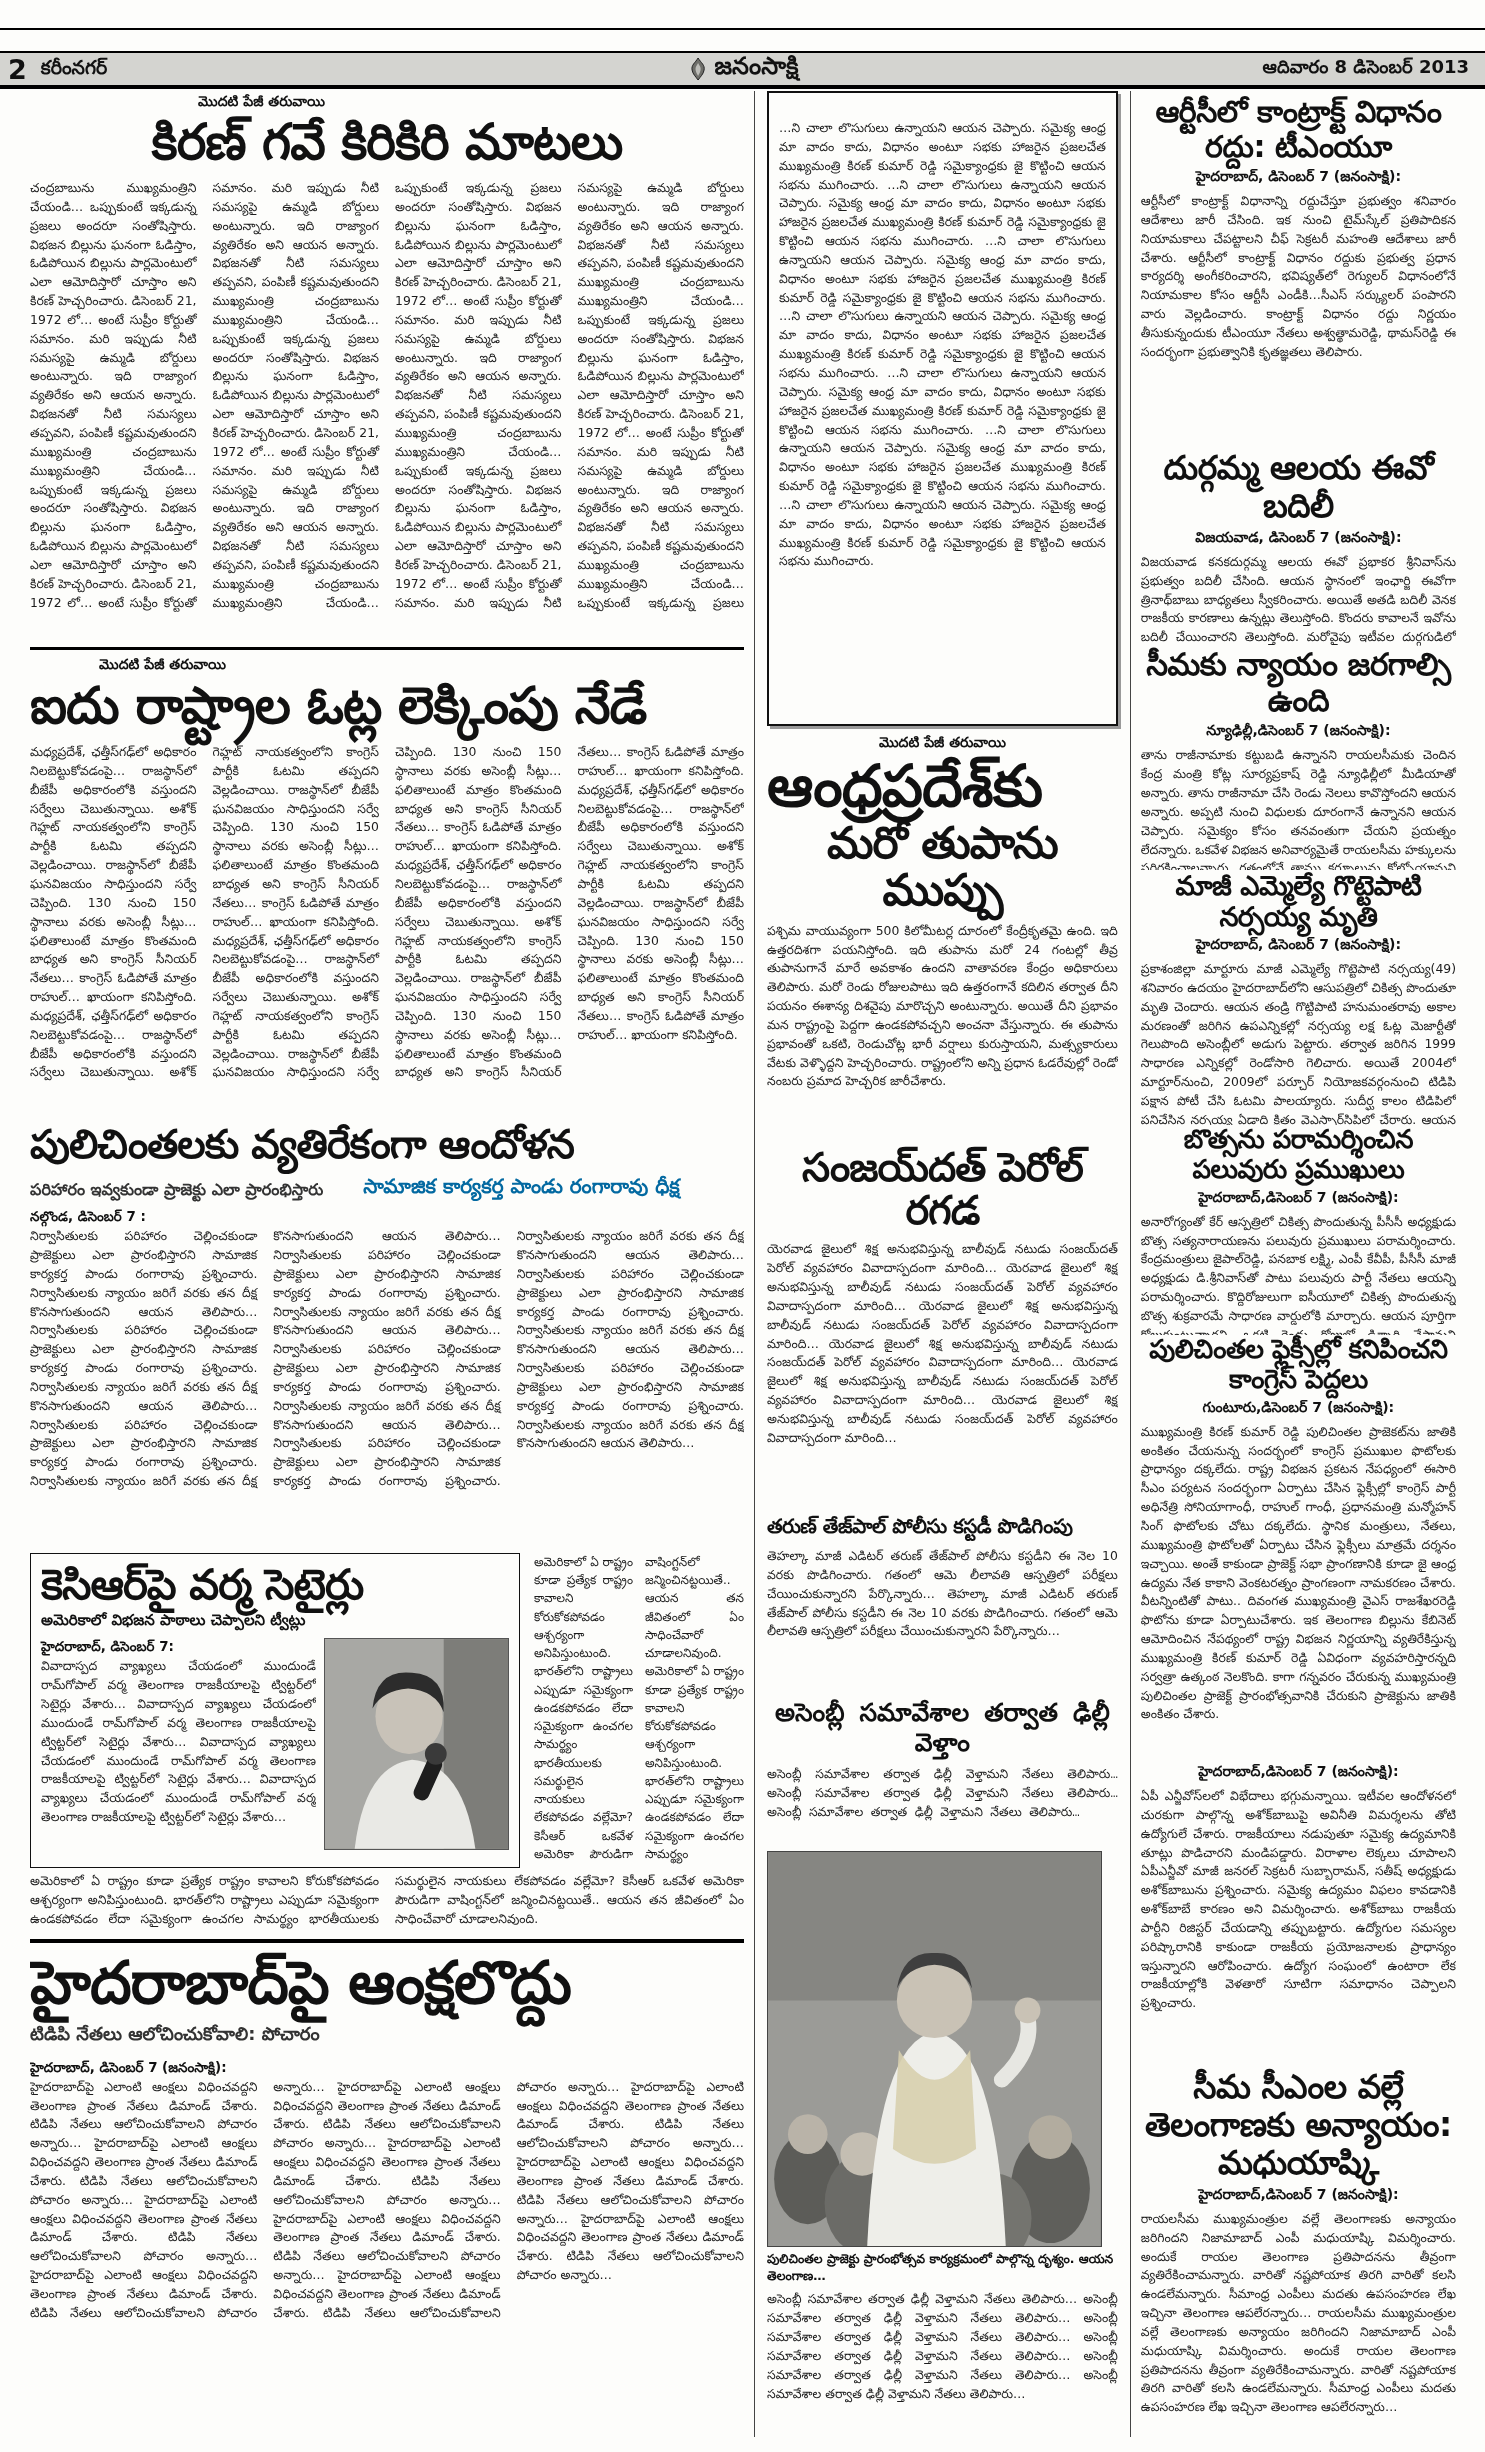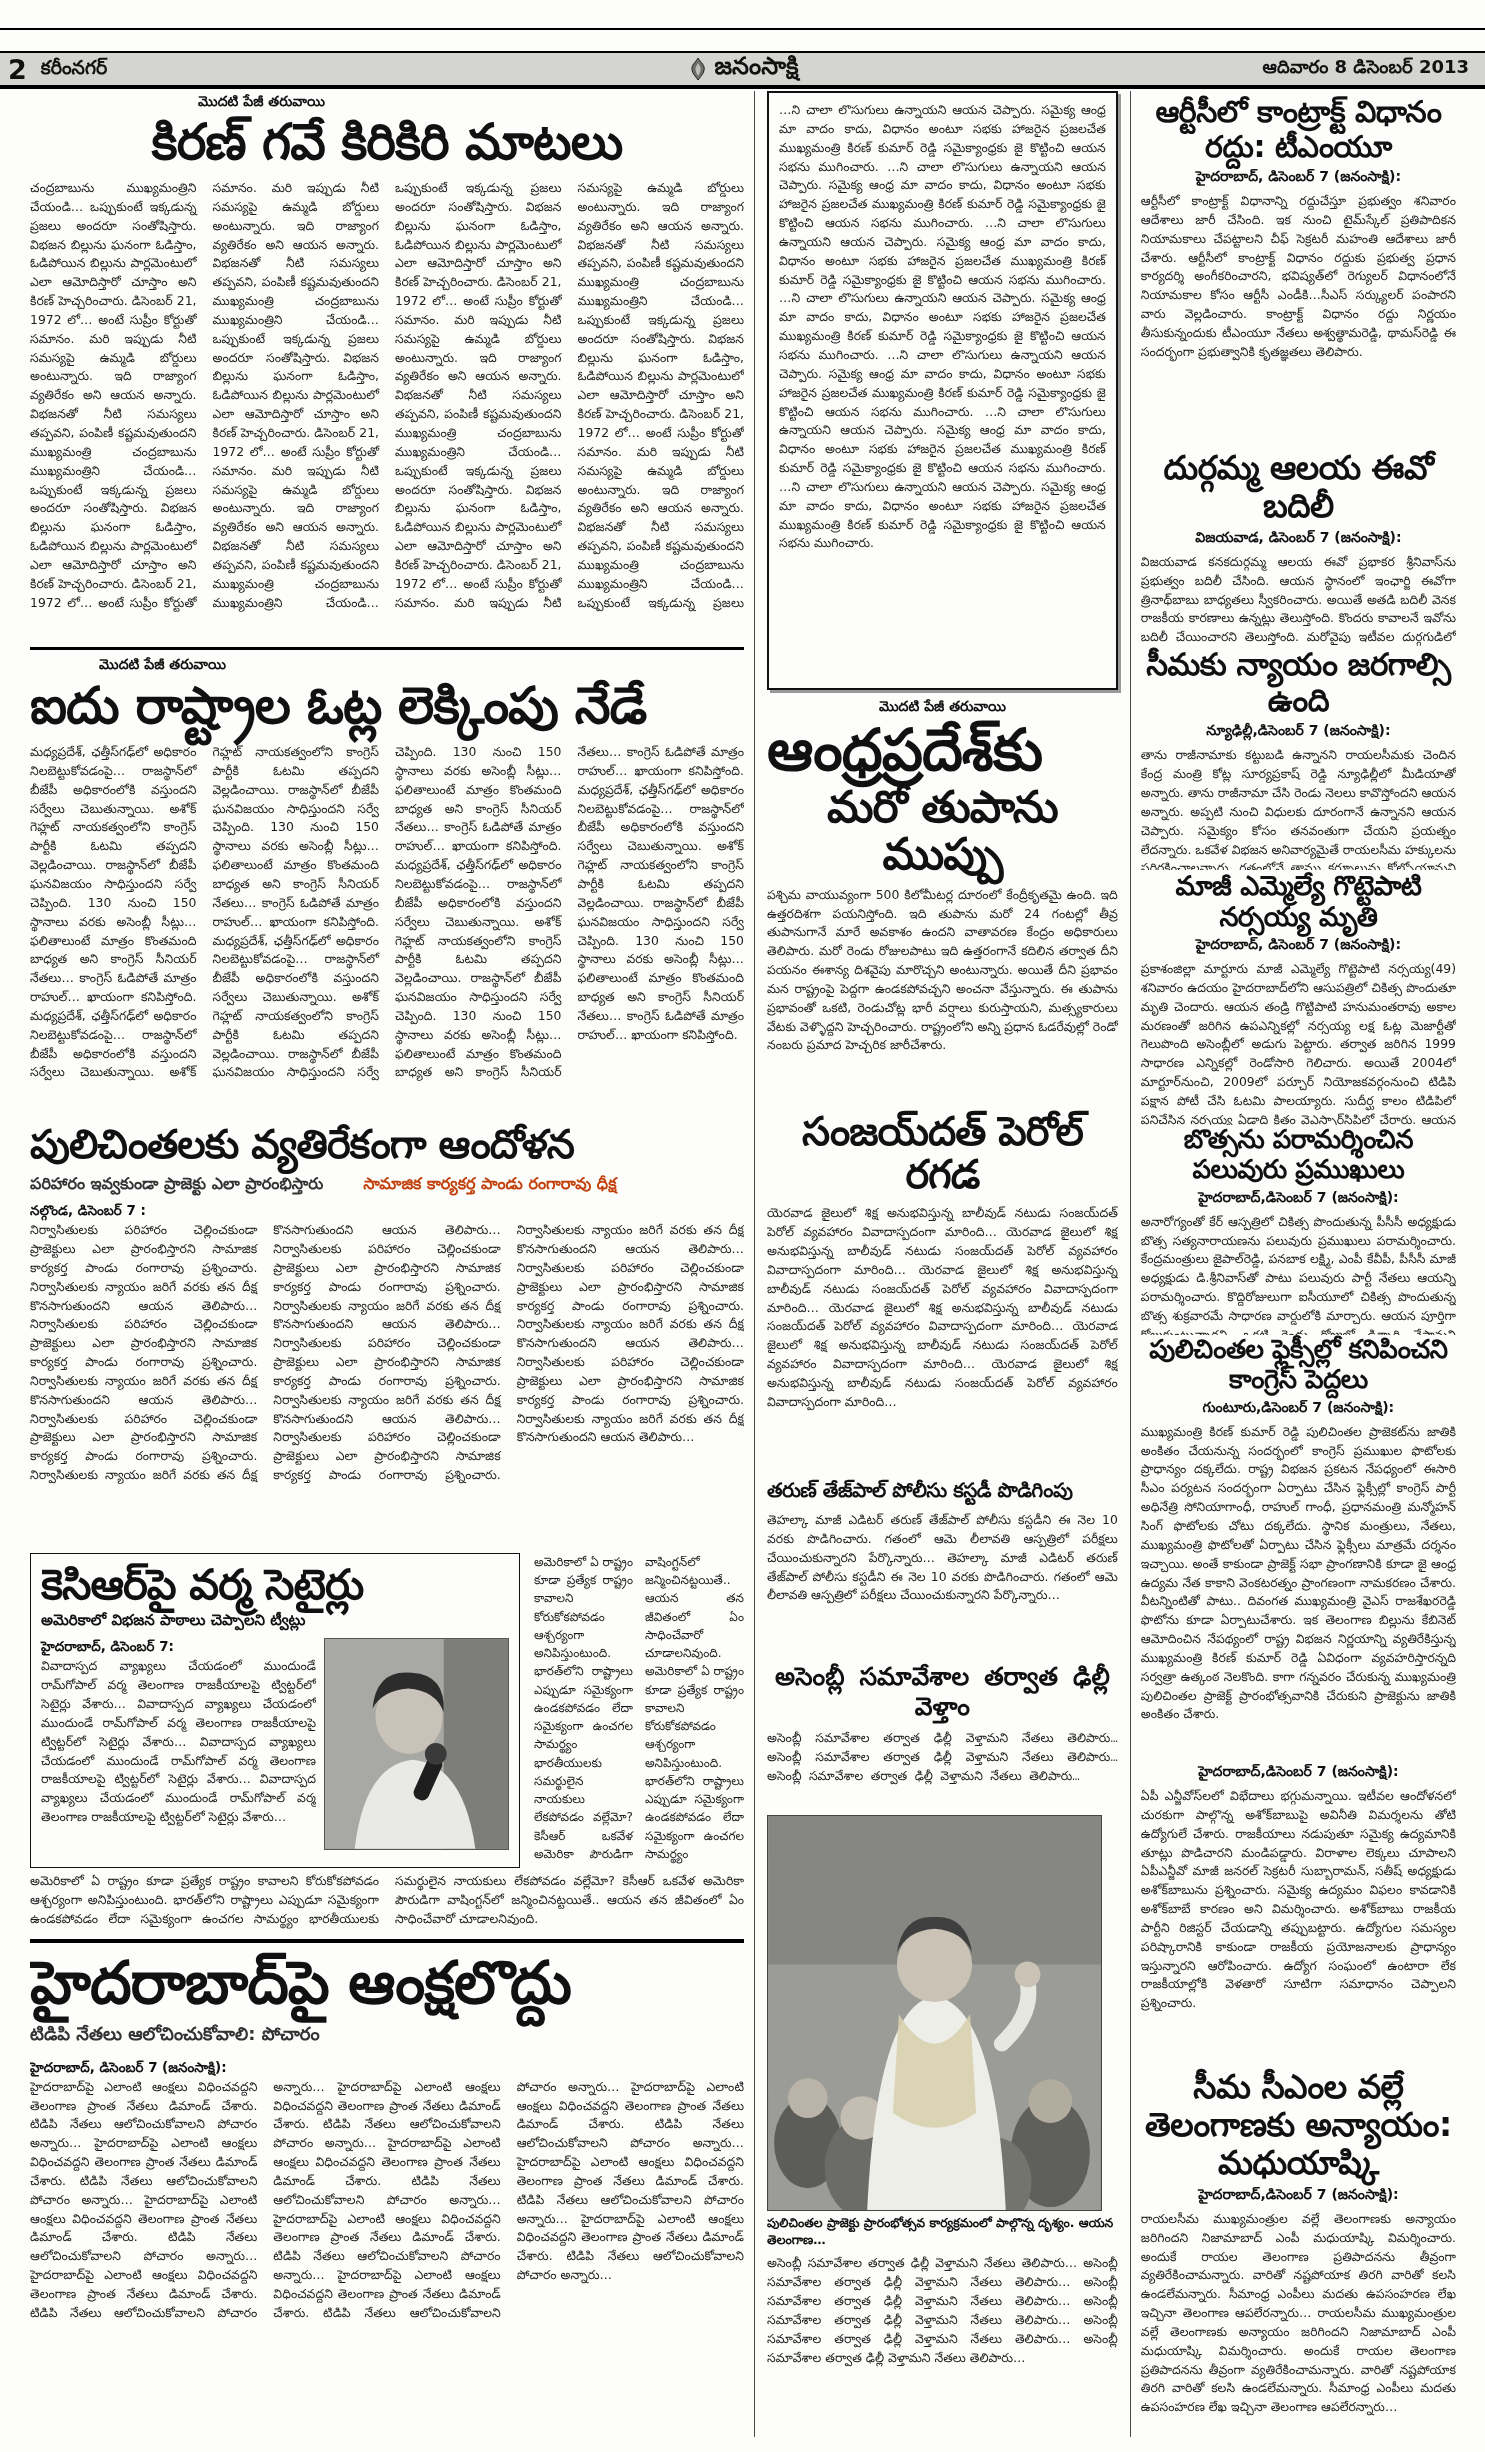--- a/index.html
+++ b/index.html
@@ -25,21 +25,21 @@
   .cols4{columns:4;column-gap:16px;}
   .cols3{columns:3;column-gap:16px;}
   .cols2{columns:2;column-gap:16px;}
   .dl{font-weight:bold;font-size:13.4px;}
   .dl-c{text-align:center;font-weight:bold;font-size:14px;margin:4px 0;}
   .rule2{height:3px;background:#000;margin:4px 0;}
   .rule3{height:4px;background:#000;margin:6px 0;}
   .rstory .rhl{text-align:center;font-weight:bold;line-height:1.15;letter-spacing:-0.5px;}
   .subhead{font-weight:bold;text-align:center;}
   
-  .midbox{border:2px solid #111;box-shadow:3px 3px 0 #9a9a9a;padding:8px 10px;height:579px;overflow:hidden;}
+  .midbox{border:2px solid #111;box-shadow:3px 3px 0 #9a9a9a;padding:26px 10px;height:579px;overflow:hidden;}
   .varmabox{border:1.5px solid #111;padding:8px 10px;width:490px;height:315px;overflow:hidden;box-sizing:border-box;}
   
   .photo{position:relative;background:linear-gradient(160deg,#bdbdb9,#8e8e8a 55%,#6f6f6b);overflow:hidden;}
   .photo svg{position:absolute;inset:0;width:100%;height:100%;}
   .caption{font-size:12.4px;font-weight:bold;line-height:1.35;margin-top:4px;}
 </style>
 </head>
 <body>
 
 <div class="page">
@@ -72,21 +72,21 @@
       <div style="height:465px;overflow:hidden;">
         <div class="cont-label" style="text-align:left;padding-left:69px;">మొదటి పేజీ తరువాయి</div>
         <div class="hl" style="font-size:51px;text-align:left;margin:0 0 10px 0;">ఐదు రాష్ట్రాల ఓట్ల లెక్కింపు నేడే</div>
         <div class="body cols4" style="height:376px;">మధ్యప్రదేశ్, ఛత్తీస్‌గఢ్‌లో అధికారం నిలబెట్టుకోవడంపై… రాజస్థాన్‌లో బీజేపీ అధికారంలోకి వస్తుందని సర్వేలు చెబుతున్నాయి. అశోక్ గెహ్లట్ నాయకత్వంలోని కాంగ్రెస్ పార్టీకి ఓటమి తప్పదని వెల్లడించాయి. రాజస్థాన్‌లో బీజేపీ ఘనవిజయం సాధిస్తుందని సర్వే చెప్పింది. 130 నుంచి 150 స్థానాలు వరకు అసెంబ్లీ సీట్లు… ఫలితాలుంటే మాత్రం కొంతమంది బాధ్యత అని కాంగ్రెస్ సీనియర్ నేతలు… కాంగ్రెస్ ఓడిపోతే మాత్రం రాహుల్… ఖాయంగా కనిపిస్తోంది. మధ్యప్రదేశ్, ఛత్తీస్‌గఢ్‌లో అధికారం నిలబెట్టుకోవడంపై… రాజస్థాన్‌లో బీజేపీ అధికారంలోకి వస్తుందని సర్వేలు చెబుతున్నాయి. అశోక్ గెహ్లట్ నాయకత్వంలోని కాంగ్రెస్ పార్టీకి ఓటమి తప్పదని వెల్లడించాయి. రాజస్థాన్‌లో బీజేపీ ఘనవిజయం సాధిస్తుందని సర్వే చెప్పింది. 130 నుంచి 150 స్థానాలు వరకు అసెంబ్లీ సీట్లు… ఫలితాలుంటే మాత్రం కొంతమంది బాధ్యత అని కాంగ్రెస్ సీనియర్ నేతలు… కాంగ్రెస్ ఓడిపోతే మాత్రం రాహుల్… ఖాయంగా కనిపిస్తోంది. మధ్యప్రదేశ్, ఛత్తీస్‌గఢ్‌లో అధికారం నిలబెట్టుకోవడంపై… రాజస్థాన్‌లో బీజేపీ అధికారంలోకి వస్తుందని సర్వేలు చెబుతున్నాయి. అశోక్ గెహ్లట్ నాయకత్వంలోని కాంగ్రెస్ పార్టీకి ఓటమి తప్పదని వెల్లడించాయి. రాజస్థాన్‌లో బీజేపీ ఘనవిజయం సాధిస్తుందని సర్వే చెప్పింది. 130 నుంచి 150 స్థానాలు వరకు అసెంబ్లీ సీట్లు… ఫలితాలుంటే మాత్రం కొంతమంది బాధ్యత అని కాంగ్రెస్ సీనియర్ నేతలు… కాంగ్రెస్ ఓడిపోతే మాత్రం రాహుల్… ఖాయంగా కనిపిస్తోంది. మధ్యప్రదేశ్, ఛత్తీస్‌గఢ్‌లో అధికారం నిలబెట్టుకోవడంపై… రాజస్థాన్‌లో బీజేపీ అధికారంలోకి వస్తుందని సర్వేలు చెబుతున్నాయి. అశోక్ గెహ్లట్ నాయకత్వంలోని కాంగ్రెస్ పార్టీకి ఓటమి తప్పదని వెల్లడించాయి. రాజస్థాన్‌లో బీజేపీ ఘనవిజయం సాధిస్తుందని సర్వే చెప్పింది. 130 నుంచి 150 స్థానాలు వరకు అసెంబ్లీ సీట్లు… ఫలితాలుంటే మాత్రం కొంతమంది బాధ్యత అని కాంగ్రెస్ సీనియర్ నేతలు… కాంగ్రెస్ ఓడిపోతే మాత్రం రాహుల్… ఖాయంగా కనిపిస్తోంది. మధ్యప్రదేశ్, ఛత్తీస్‌గఢ్‌లో అధికారం నిలబెట్టుకోవడంపై… రాజస్థాన్‌లో బీజేపీ అధికారంలోకి వస్తుందని సర్వేలు చెబుతున్నాయి. అశోక్ గెహ్లట్ నాయకత్వంలోని కాంగ్రెస్ పార్టీకి ఓటమి తప్పదని వెల్లడించాయి. రాజస్థాన్‌లో బీజేపీ ఘనవిజయం సాధిస్తుందని సర్వే చెప్పింది. 130 నుంచి 150 స్థానాలు వరకు అసెంబ్లీ సీట్లు… ఫలితాలుంటే మాత్రం కొంతమంది బాధ్యత అని కాంగ్రెస్ సీనియర్ నేతలు… కాంగ్రెస్ ఓడిపోతే మాత్రం రాహుల్… ఖాయంగా కనిపిస్తోంది.</div>
       </div>
 
       <div style="height:434px;overflow:hidden;">
         <div class="hl" style="font-size:40px;text-align:left;margin:4px 0 8px 0;">పులిచింతలకు వ్యతిరేకంగా ఆందోళన</div>
         <div style="display:flex;gap:40px;align-items:flex-end;margin-bottom:6px;">
           <div class="subhead" style="font-size:16px;color:#333;">పరిహారం ఇవ్వకుండా ప్రాజెక్టు ఎలా ప్రారంభిస్తారు</div>
-          <div class="subhead" style="font-size:16px;color:#c2410c;">సామాజిక కార్యకర్త పాండు రంగారావు ధీక్ష</div>
+          <div class="subhead" style="font-size:20px;color:#0369a1;">సామాజిక కార్యకర్త పాండు రంగారావు ధీక్ష</div>
         </div>
         <div class="dl">నల్గొండ, డిసెంబర్ 7 :</div>
         <div class="body cols3" style="height:317px;">నిర్వాసితులకు పరిహారం చెల్లించకుండా ప్రాజెక్టులు ఎలా ప్రారంభిస్తారని సామాజిక కార్యకర్త పాండు రంగారావు ప్రశ్నించారు. నిర్వాసితులకు న్యాయం జరిగే వరకు తన దీక్ష కొనసాగుతుందని ఆయన తెలిపారు… నిర్వాసితులకు పరిహారం చెల్లించకుండా ప్రాజెక్టులు ఎలా ప్రారంభిస్తారని సామాజిక కార్యకర్త పాండు రంగారావు ప్రశ్నించారు. నిర్వాసితులకు న్యాయం జరిగే వరకు తన దీక్ష కొనసాగుతుందని ఆయన తెలిపారు… నిర్వాసితులకు పరిహారం చెల్లించకుండా ప్రాజెక్టులు ఎలా ప్రారంభిస్తారని సామాజిక కార్యకర్త పాండు రంగారావు ప్రశ్నించారు. నిర్వాసితులకు న్యాయం జరిగే వరకు తన దీక్ష కొనసాగుతుందని ఆయన తెలిపారు… నిర్వాసితులకు పరిహారం చెల్లించకుండా ప్రాజెక్టులు ఎలా ప్రారంభిస్తారని సామాజిక కార్యకర్త పాండు రంగారావు ప్రశ్నించారు. నిర్వాసితులకు న్యాయం జరిగే వరకు తన దీక్ష కొనసాగుతుందని ఆయన తెలిపారు… నిర్వాసితులకు పరిహారం చెల్లించకుండా ప్రాజెక్టులు ఎలా ప్రారంభిస్తారని సామాజిక కార్యకర్త పాండు రంగారావు ప్రశ్నించారు. నిర్వాసితులకు న్యాయం జరిగే వరకు తన దీక్ష కొనసాగుతుందని ఆయన తెలిపారు… నిర్వాసితులకు పరిహారం చెల్లించకుండా ప్రాజెక్టులు ఎలా ప్రారంభిస్తారని సామాజిక కార్యకర్త పాండు రంగారావు ప్రశ్నించారు. నిర్వాసితులకు న్యాయం జరిగే వరకు తన దీక్ష కొనసాగుతుందని ఆయన తెలిపారు… నిర్వాసితులకు పరిహారం చెల్లించకుండా ప్రాజెక్టులు ఎలా ప్రారంభిస్తారని సామాజిక కార్యకర్త పాండు రంగారావు ప్రశ్నించారు. నిర్వాసితులకు న్యాయం జరిగే వరకు తన దీక్ష కొనసాగుతుందని ఆయన తెలిపారు… నిర్వాసితులకు పరిహారం చెల్లించకుండా ప్రాజెక్టులు ఎలా ప్రారంభిస్తారని సామాజిక కార్యకర్త పాండు రంగారావు ప్రశ్నించారు. నిర్వాసితులకు న్యాయం జరిగే వరకు తన దీక్ష కొనసాగుతుందని ఆయన తెలిపారు…</div>
       </div>
 
       <div style="display:flex;gap:14px;">
         <div class="varmabox">
           <div class="hl" style="font-size:42px;margin:0 0 4px 0;">కెసిఆర్‌పై వర్మ సెటైర్లు</div>
           <div style="font-weight:bold;font-size:15px;margin-bottom:4px;">అమెరికాలో విభజన పాఠాలు చెప్పాలని ట్వీట్లు</div>
           <div class="photo" style="float:right;width:183px;height:210px;margin:2px 0 4px 8px;border:1px solid #555;">

